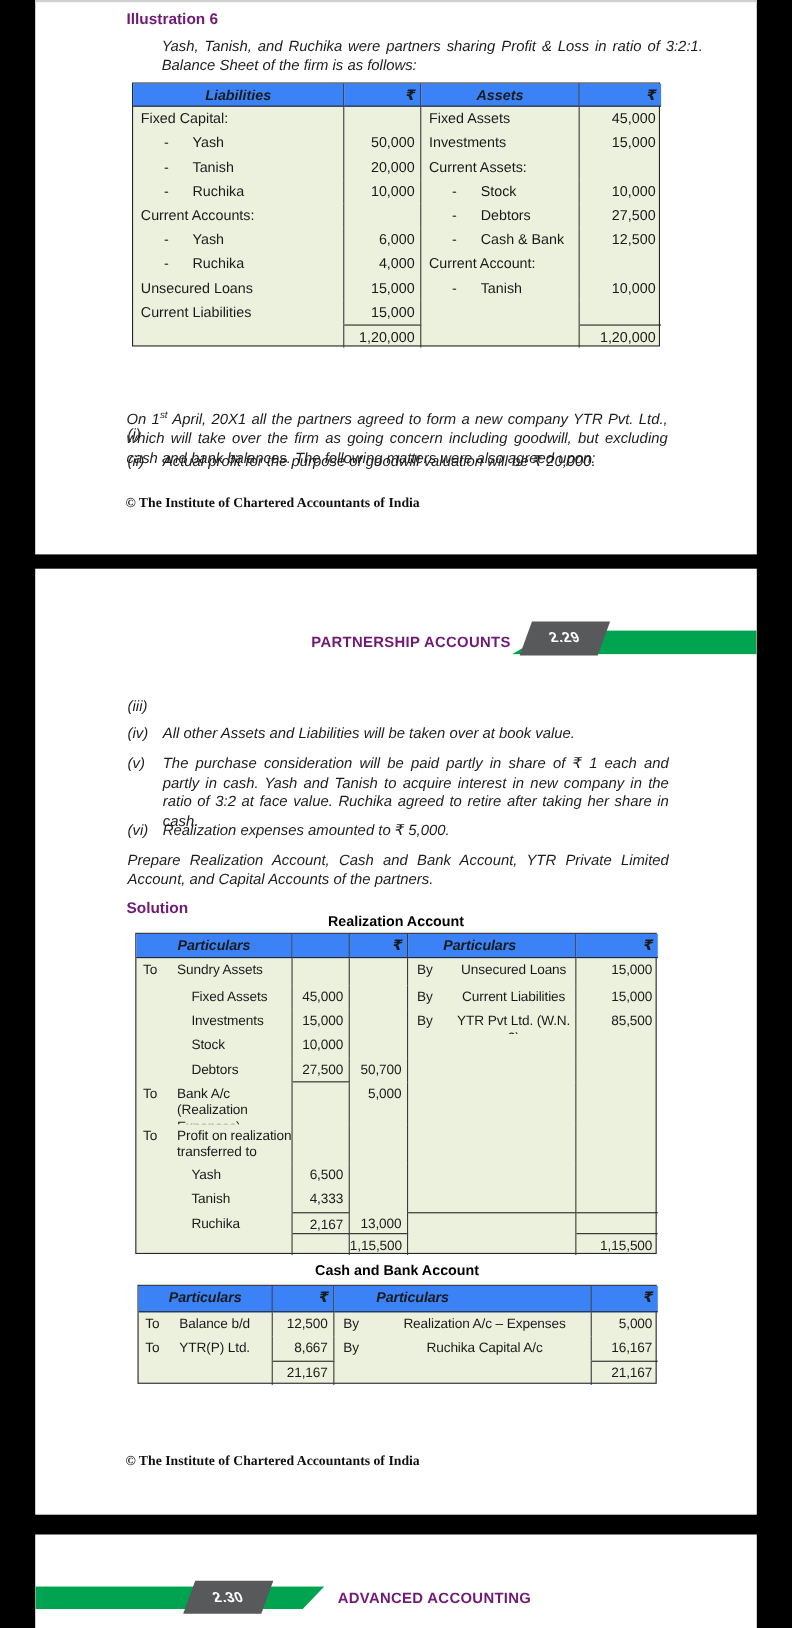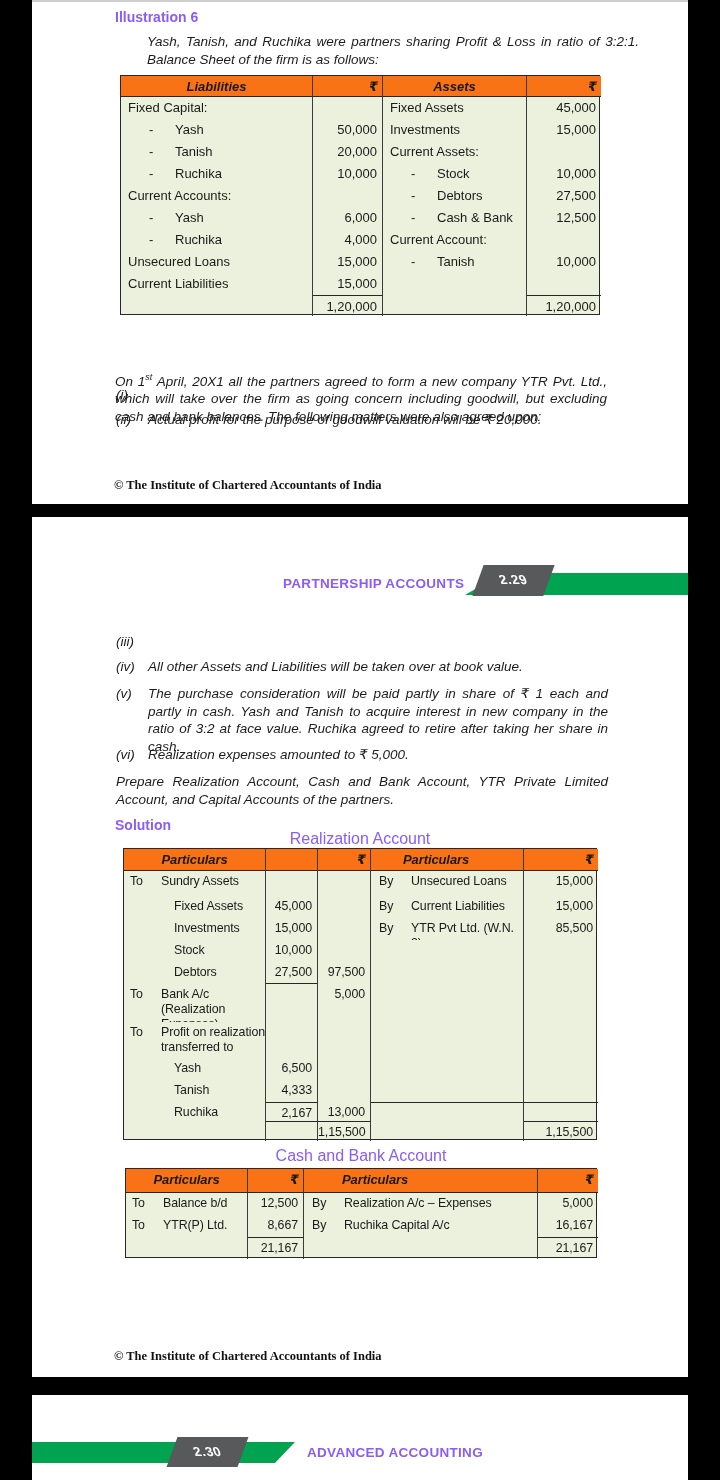--- a/index.html
+++ b/index.html
@@ -6,54 +6,54 @@
   html,body { width:720px; height:1480px; }
   body { position:relative; background:#000; font-family:"Liberation Sans","DejaVu Sans",sans-serif; color:#1a1a1a; overflow:hidden; }
 
   .page { position:absolute; left:32px; width:656px; background:#ffffff; }
   .page1 { top:0; height:504px; border-top:2px solid #cfcfcf; }
   .page2 { top:517px; height:860px; }
   .page3 { top:1395px; height:85px; }
 
   .abs { position:absolute; }
 
-  .green-bold { color:#8b5cf6; font-weight:bold; }
+  .green-bold { color:#701a75; font-weight:bold; }
   .h-title { font-size:14px; }
 
   .ital { font-style:italic; font-size:13.5px; line-height:17.5px; text-align:justify; color:#1c1c1c; }
   .item { padding-left:32px; }
   .item .ilabel { position:absolute; left:0; top:0; font-style:italic; }
 
-  .copyright { font-family:"Liberation Serif","DejaVu Serif",serif; font-weight:bold; font-size:12.5px; color:#111;margin-top:28px; }
+  .copyright { font-family:"Liberation Serif","DejaVu Serif",serif; font-weight:bold; font-size:12.5px; color:#111; }
 
   
   .acct { display:grid; background:#ecf1dd; border:1.5px solid #272727; }
   .acct .c { border-right:1px solid #3a3a3a; position:relative; overflow:hidden;
              font-size:12.4px; line-height:15px; padding-top:3px; letter-spacing:-0.1px; }
   .acct .c.last { border-right:none; }
-  .acct .c.hdr { background:#f97316; border-bottom:1.3px solid #272727; font-weight:bold; font-style:italic;
+  .acct .c.hdr { background:#3b82f6; border-bottom:1.3px solid #272727; font-weight:bold; font-style:italic;
                  text-align:center; font-size:13px; padding-top:3px; }
   .acct .c.hdr.amt { text-align:right; padding-right:4px; }
   .acct .c.hdr.hpl { text-align:left; }
   .acct .c.amt { text-align:right; padding-right:5px; }
   .acct .c.bt { border-top:1.2px solid #272727; }
   .acct .c.bb { border-bottom:1.2px solid #272727; }
   .acct .pc { padding-left:37px; }
   .acct .pc .pre { position:absolute; left:6px; top:3px; }
   .acct .pc.ind { padding-left:50px; }
-  .acct .pc.rp { padding-left:40px; }
+  .acct .pc.rp { padding-left:40px;text-align:center; }
   .acct .pc.rp .pre { left:8px; }
 
   
   .bs .c { font-size:13px; padding-top:3px; letter-spacing:0; }
   .bs .pc { padding-left:7px; }
   .bs .pc.dash { padding-left:54px; }
   .bs .pc.dash .dm { position:absolute; left:28px; top:3px; }
 
-  .tbl-title { font-weight:normal; font-size:16px; text-align:center; color:#8b5cf6; }
+  .tbl-title { font-weight:bold; font-size:13px; text-align:center; color:#000000; }
 
   
   .band { background:#00a350; }
   .band.right-band { clip-path:polygon(38px 0, 100% 0, 100% 100%, 0 100%); }
   .band.left-band { clip-path:polygon(0 0, 100% 0, calc(100% - 20px) 100%, 0 100%); }
   .pnum-box { background:#58595b; transform:skewX(-20deg); }
   .pnum-text { position:absolute; inset:0; transform:skewX(20deg); color:#fff; font-weight:bold;
                font-size:13px; text-align:center; line-height:30px; letter-spacing:0.5px; }
   .rib-title { font-size:13.5px; letter-spacing:0.3px; }
 </style>
@@ -177,21 +177,21 @@
       <div class="c amt"></div>
       <div class="c pc rp"><span class="pre">By</span><span>YTR Pvt Ltd. (W.N. 2)</span></div>
       <div class="c amt last">85,500</div>
       <div class="c pc ind"><span>Stock</span></div>
       <div class="c amt">10,000</div>
       <div class="c amt"></div>
       <div class="c pc rp"></div>
       <div class="c amt last"></div>
       <div class="c pc ind"><span>Debtors</span></div>
       <div class="c amt bb">27,500</div>
-      <div class="c amt">97,500</div>
+      <div class="c amt">50,700</div>
       <div class="c pc rp"></div>
       <div class="c amt last"></div>
       <div class="c pc"><span class="pre">To</span><span>Bank A/c (Realization</span><br><span>Expenses)</span></div>
       <div class="c amt"></div>
       <div class="c amt">5,000</div>
       <div class="c pc rp"></div>
       <div class="c amt last"></div>
       <div class="c pc"><span class="pre">To</span><span>Profit on realization</span><br><span>transferred to</span></div>
       <div class="c amt"></div>
       <div class="c amt"></div>

